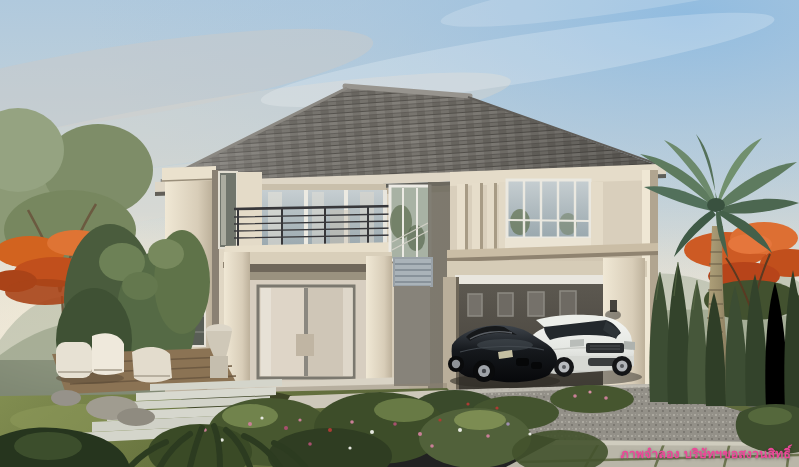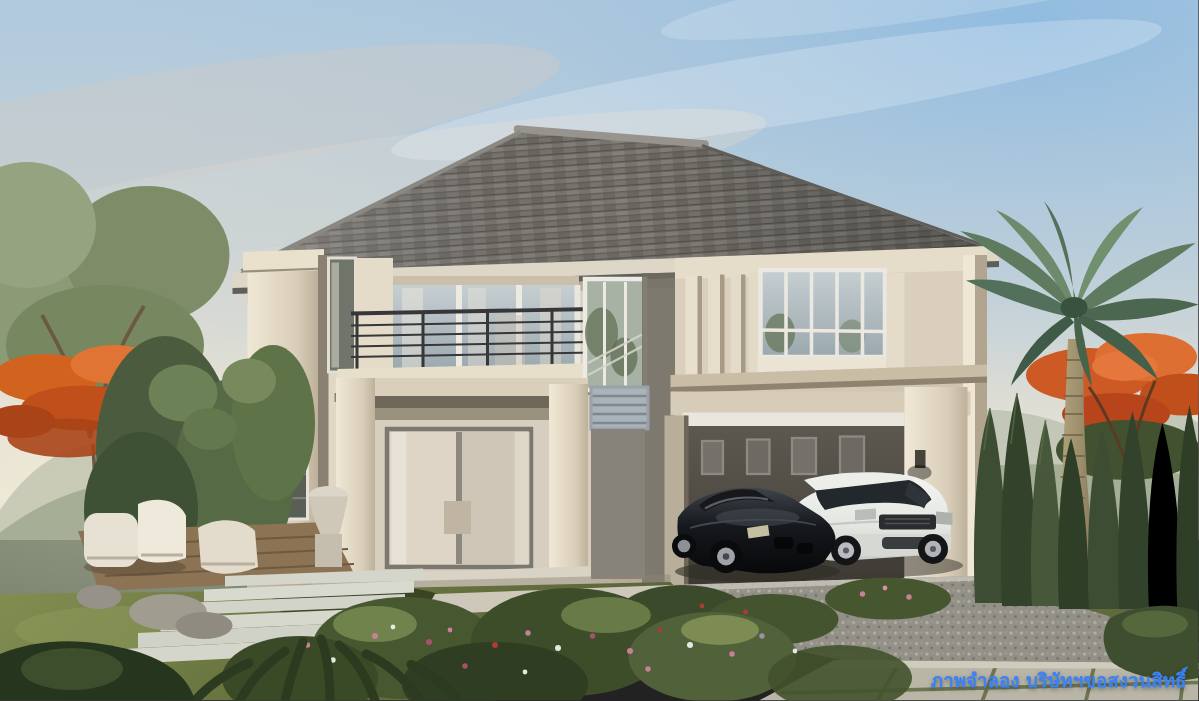--- a/index.html
+++ b/index.html
@@ -1,20 +1,20 @@
 <!DOCTYPE html>
 <html><head>
 <meta charset="utf-8">
 <style>
   html,body{margin:0;padding:0;background:#222;}
   .stage{position:relative;width:799px;height:467px;overflow:hidden;
          font-family:"DejaVu Sans","Liberation Sans",sans-serif;}
   .stage svg{position:absolute;left:0;top:0;display:block;}
   .disclaimer{position:absolute;right:8px;bottom:5px;text-align:center;
-              color:#3b82f6;font-size:12.5px;line-height:1.3;font-weight:bold;
+              color:#ec4899;font-size:12.5px;line-height:1.3;font-weight:bold;
               text-shadow:0 1px 3px rgba(40,50,40,.55);}
   .disclaimer span{display:block;}
 </style>
 </head>
 <body>
 
 <div class="stage">
 <svg width="799" height="467" viewBox="0 0 799 467">
   <defs>
     <linearGradient id="skyV" x1="0" y1="0" x2="0" y2="1">

